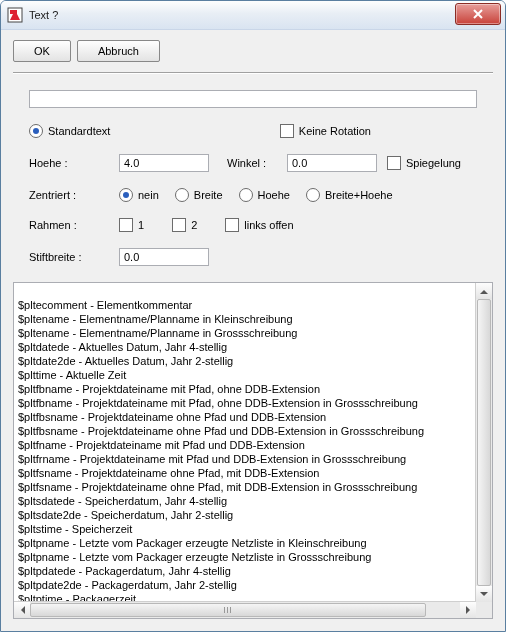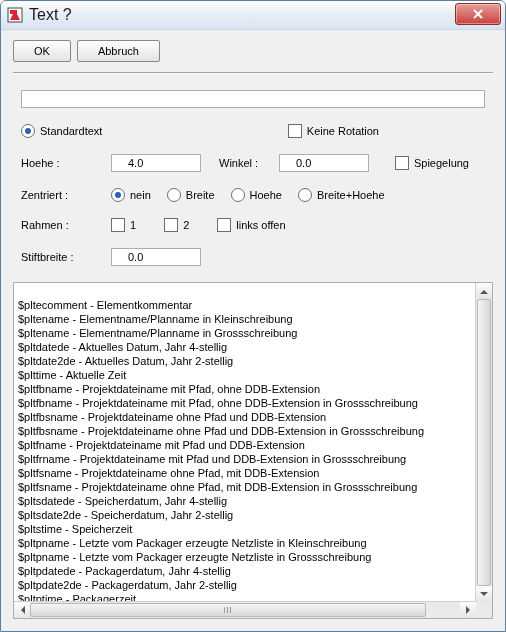--- a/index.html
+++ b/index.html
@@ -1,29 +1,29 @@
 <!DOCTYPE html>
 <html><head>
 <meta charset="utf-8">
 <style>
 html,body{margin:0;padding:0;font-family:"Segoe UI",Tahoma,sans-serif;font-size:11px;color:#000;background:#fff}
 .window{width:506px;height:632px;background:#f0f0f0;border:1px solid #5a7fa0;border-radius:6px 6px 0 0;position:relative;display:flex;flex-direction:column;box-sizing:border-box;overflow:hidden}
 .titlebar{height:28px;background:linear-gradient(#fdfefe,#e8eef5 45%,#d9e4f1);border-bottom:1px solid #c9d6e8;display:flex;align-items:center;padding-left:6px;position:relative}
 .titlebar .ico{width:16px;height:16px;margin-right:6px;display:inline-block}
 .titlebar .ico svg{display:block}
-.title{font-size:16px;color:#1a1a1a}
+.title{font-size:11px;color:#1a1a1a}
 .closebtn{position:absolute;right:4px;top:2px;width:44px;height:20px;background:linear-gradient(#e79e9a,#c8423a);border:1px solid #8a2c25;border-radius:3px;display:flex;align-items:center;justify-content:center;box-shadow:inset 0 0 0 1px rgba(255,255,255,.4)}
 .closebtn svg{display:block}
 .client{flex:1;padding:10px 12px 12px;display:flex;flex-direction:column;min-height:0}
 .btnrow{display:flex;gap:6px;margin-bottom:10px}
 button.std{font:11px "Segoe UI",Tahoma,sans-serif;height:22px;min-width:48px;padding:0 20px;border:1px solid #888;background:linear-gradient(#fefefe,#e3e3e3);border-radius:2px;cursor:pointer}
 hr.etch{border:none;border-top:1px solid #a0a0a0;border-bottom:1px solid #fff;margin:0 0 8px}
-input.txt{font:11px "Segoe UI",Tahoma,sans-serif;height:18px;padding:1px 16px;border:1px solid #abadb3;background:#fff;box-sizing:border-box}
+input.txt{font:11px "Segoe UI",Tahoma,sans-serif;height:18px;padding:1px 4px;border:1px solid #abadb3;background:#fff;box-sizing:border-box}
 input.wide{width:100%}
-.row{display:flex;align-items:center;margin:8px 8px}
+.row{display:flex;align-items:center;margin:8px 16px}
 .lbl{width:90px}
 .gap{width:18px}
 .radio,.check{display:inline-flex;align-items:center;margin-right:16px;cursor:pointer}
 .radio .dot{width:12px;height:12px;border:1px solid #6c6c6c;border-radius:50%;background:#fff;margin-right:5px;display:flex;align-items:center;justify-content:center}
 .radio.sel .dot::after{content:"";width:6px;height:6px;border-radius:50%;background:#2b5fbd;}
 .check .box{width:12px;height:12px;border:1px solid #6c6c6c;background:#fff;margin-right:5px}
 .listbox{flex:1;margin-top:8px;border:1px solid #abadb3;background:#fff;min-height:0;position:relative;overflow:hidden}
 .listinner{position:absolute;inset:0 16px 16px 0;overflow:hidden;padding:15px 4px;line-height:14px}
 .listinner div{white-space:nowrap}
 .vscroll{position:absolute;top:0;right:0;bottom:16px;width:16px;background:#eaeaea;border-left:1px solid #cfcfcf;display:flex;flex-direction:column}

